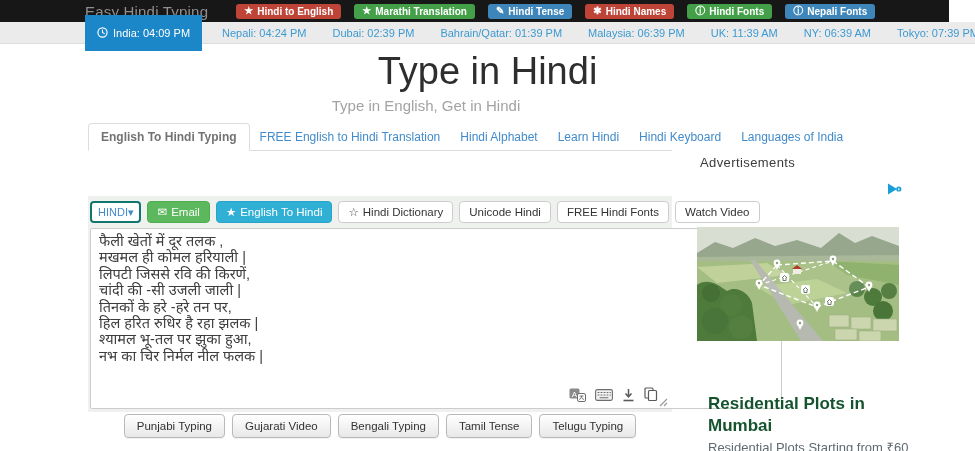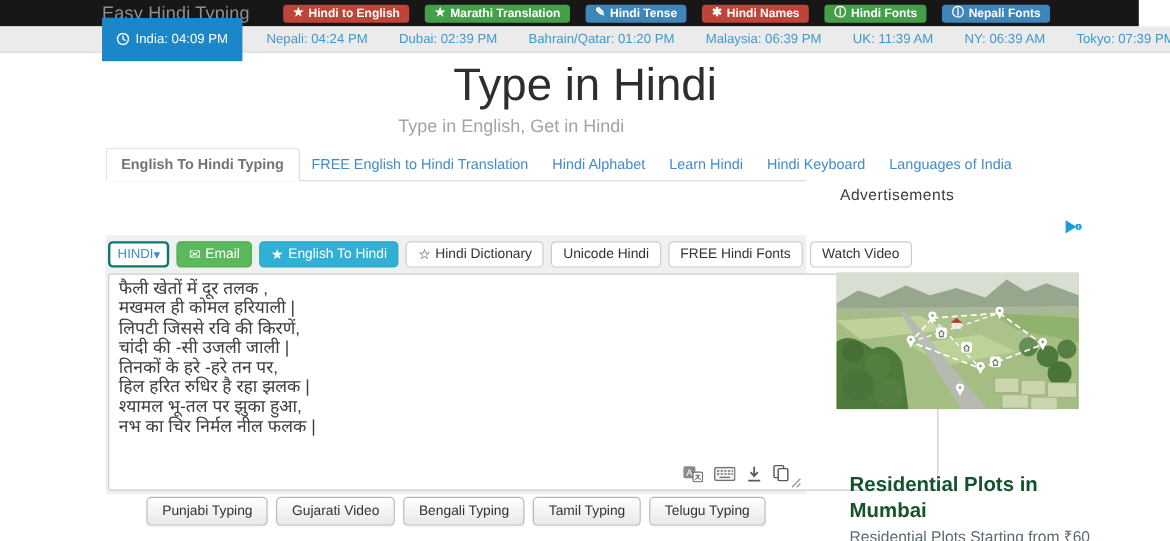--- a/index.html
+++ b/index.html
@@ -109,21 +109,21 @@
   <div class="tz-primary" style="background: rgb(27, 134, 200);">
     <svg width="11" height="11" viewBox="0 0 12 12">
       <circle cx="6" cy="6" r="5" fill="none" stroke="#fff" stroke-width="1.3"></circle>
       <path d="M6 3.2 L6 6 L8 7.2" fill="none" stroke="#fff" stroke-width="1.2" stroke-linecap="round"></path>
     </svg>
     <span>India: 04:09 PM</span>
   </div>
   <div class="tz-zones">
     <span>Nepali: 04:24 PM</span>
     <span>Dubai: 02:39 PM</span>
-    <span>Bahrain/Qatar: 01:20 PM</span>
+    <span>Bahrain/Qatar: 01:39 PM</span>
     <span>Malaysia: 06:39 PM</span>
     <span>UK: 11:39 AM</span>
     <span>NY: 06:39 AM</span>
     <span>Tokyo: 07:39 PM</span>
   </div>
 </div>
 
 <div class="hero-title">Type in Hindi</div>
 <div class="hero-sub">Type in English, Get in Hindi</div>
 
@@ -191,21 +191,21 @@
     <svg class="resize-handle" width="10" height="10" viewBox="0 0 10 10">
       <path d="M9 2 L2 9 M9 6 L6 9" stroke="#9a9a9a" stroke-width="1.2"></path>
     </svg>
   </div>
 </div>
 
 <div class="langs">
   <div class="lang-btn">Punjabi Typing</div>
   <div class="lang-btn">Gujarati Video</div>
   <div class="lang-btn">Bengali Typing</div>
-  <div class="lang-btn">Tamil Typing</div>
+  <div class="lang-btn">Tamil Tense</div>
   <div class="lang-btn">Telugu Typing</div>
 </div>
 
 <div class="ads-label">Advertisements</div>
 
 <svg class="adchoices" viewBox="0 0 16 14">
   <path d="M2 1.5 L11 7 L2 12.5 Z" fill="#1a9ed9"></path>
   <circle cx="12.8" cy="7" r="2.6" fill="#1a9ed9"></circle>
   <rect x="12.3" y="5.8" width="1" height="2.6" fill="#fff"></rect>
 </svg>

